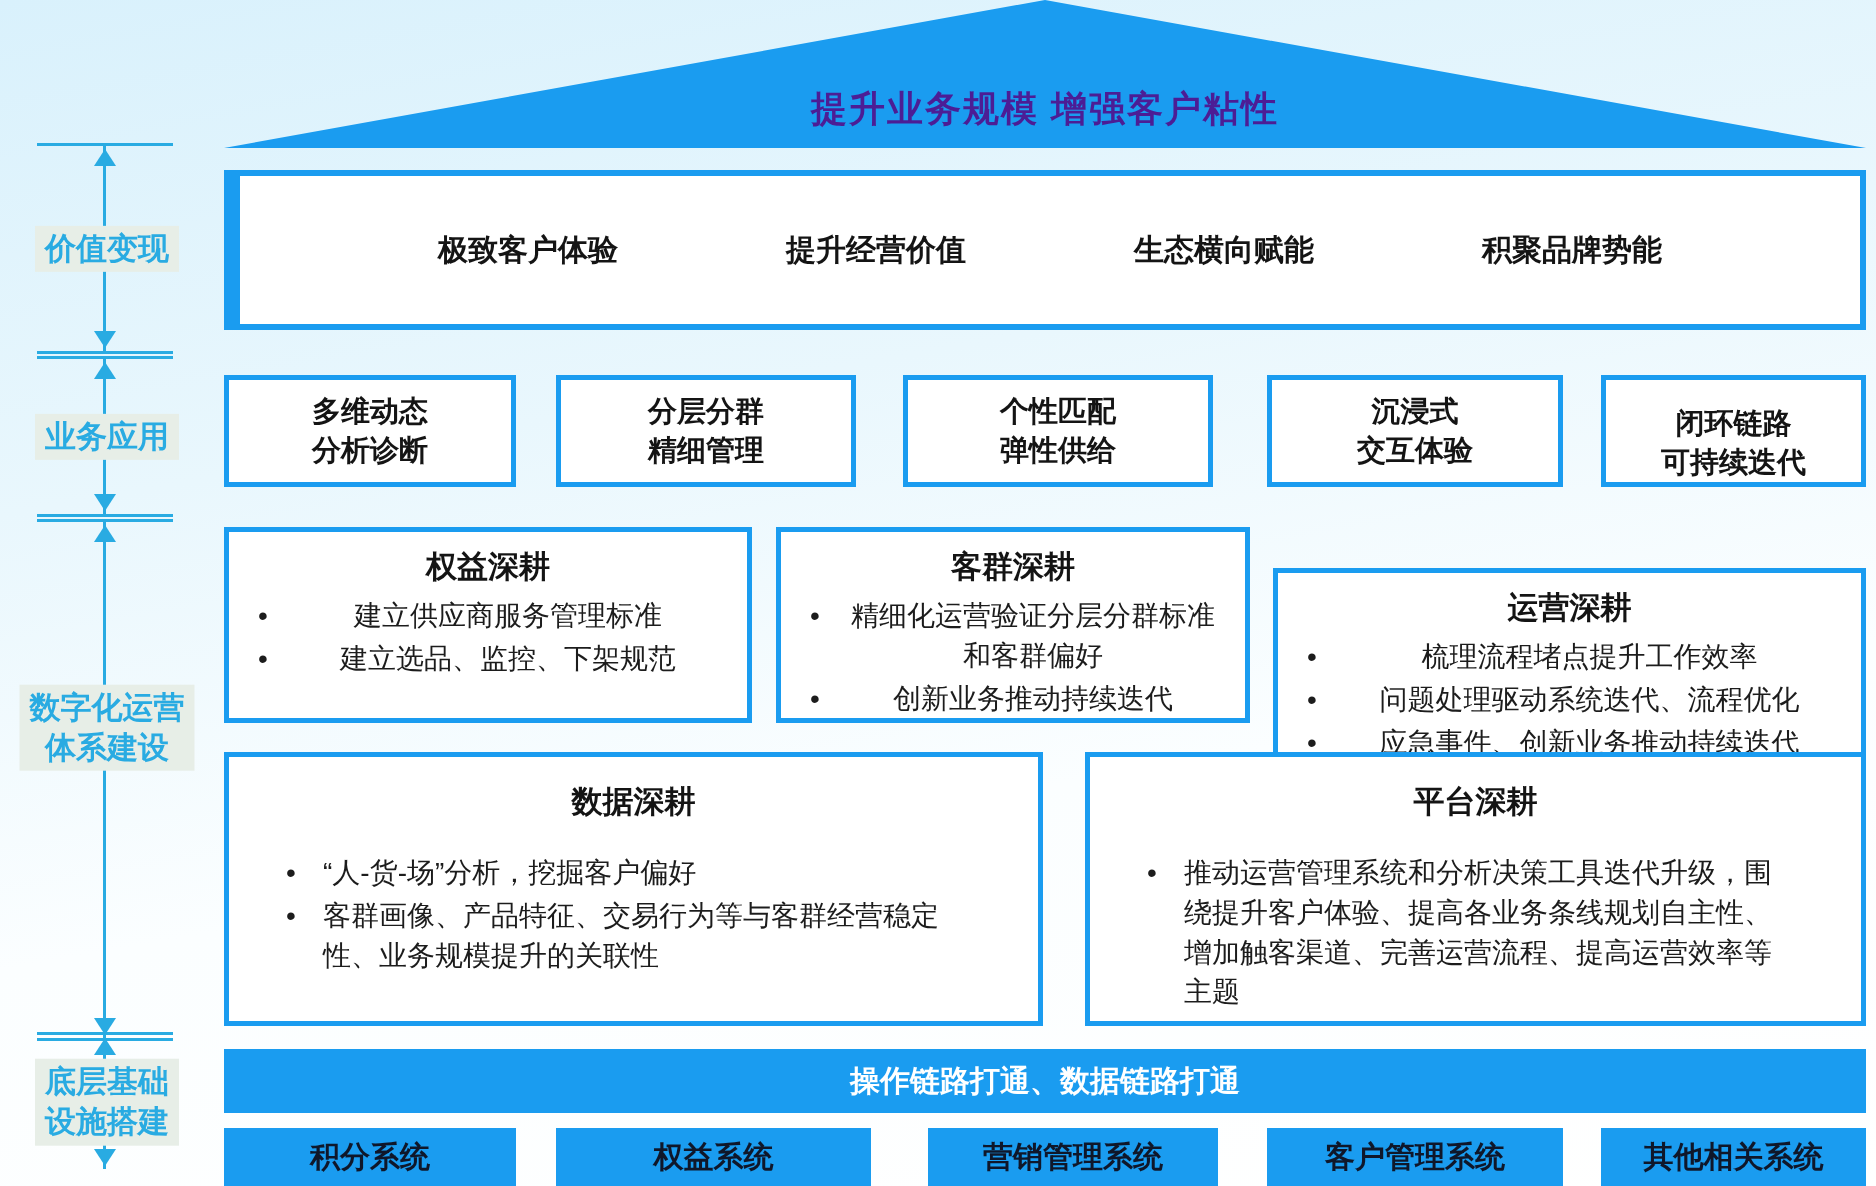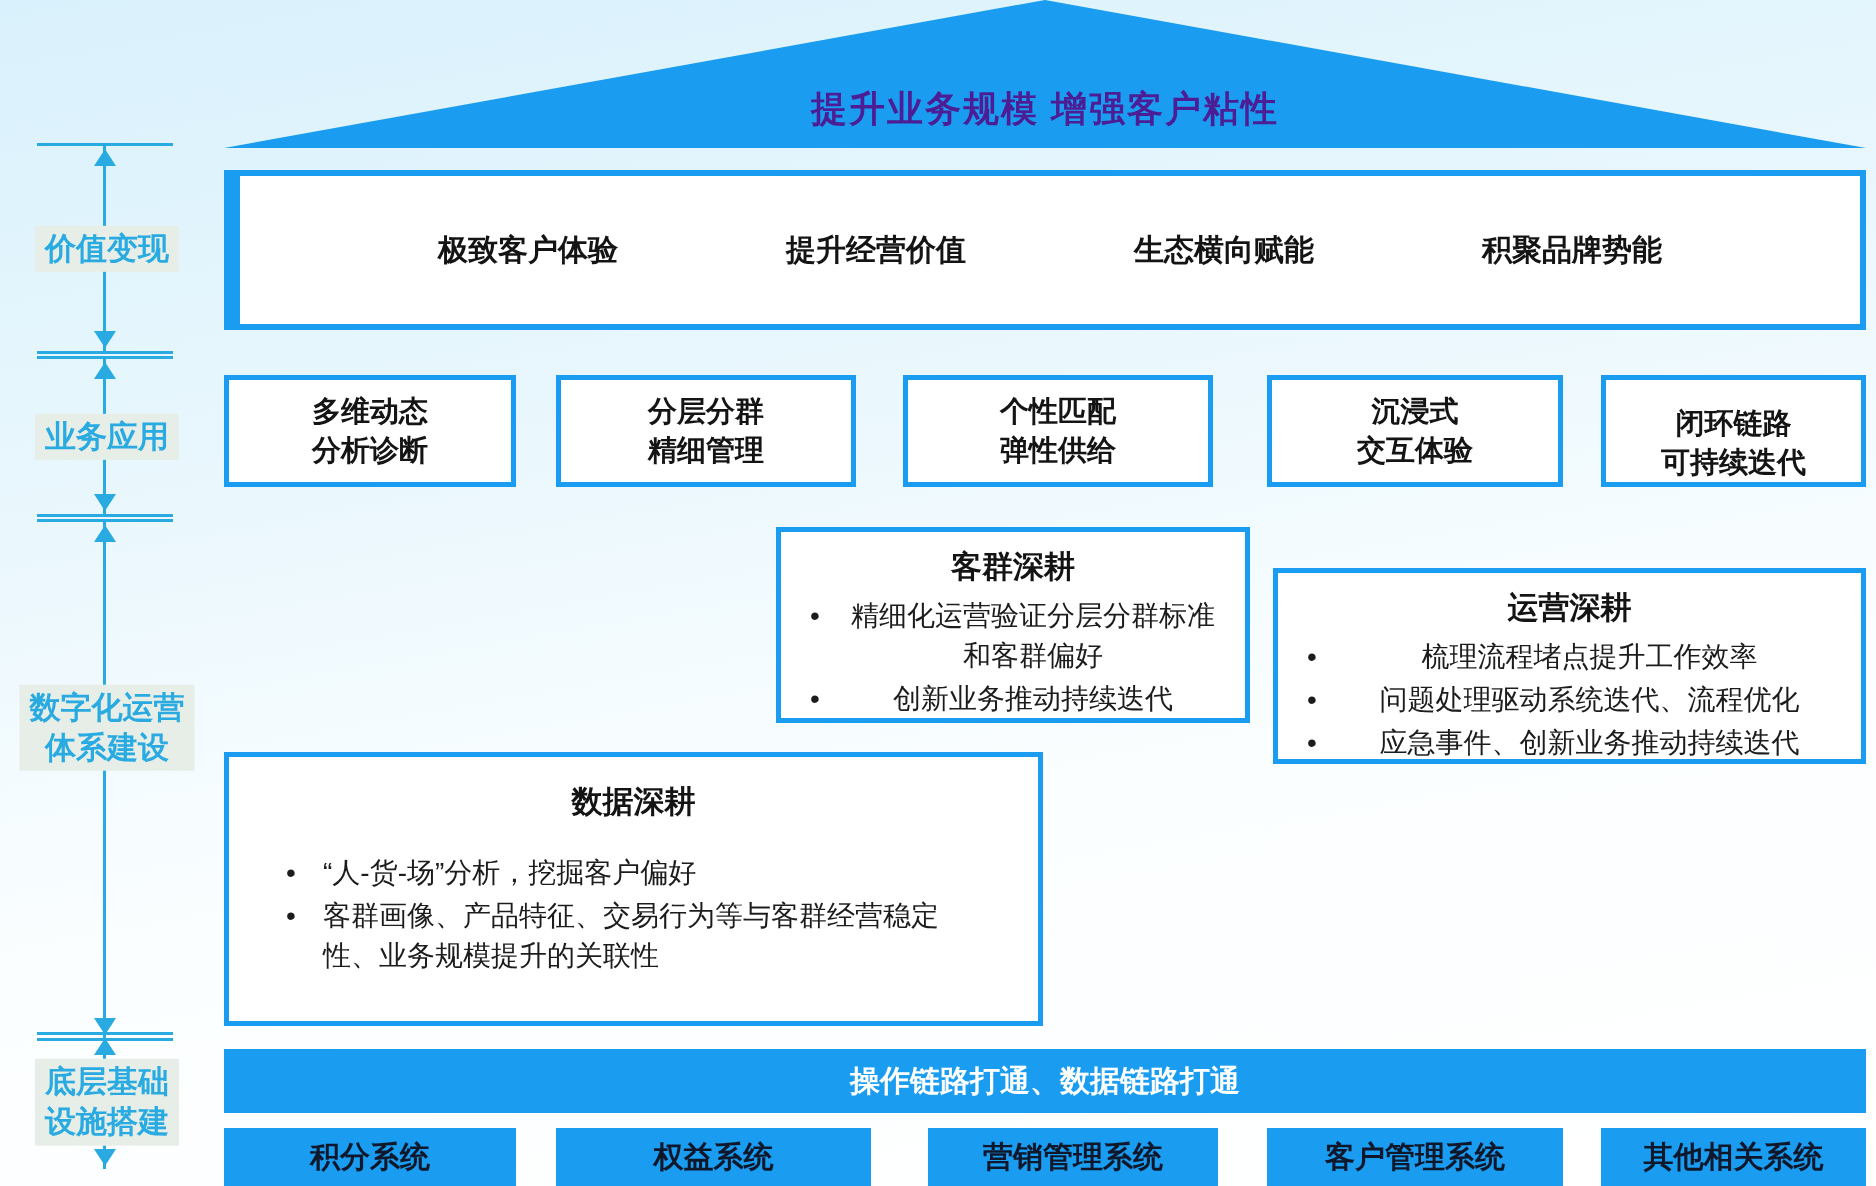--- a/index.html
+++ b/index.html
@@ -154,20 +154,33 @@
       <span>沉浸式</span>
       <span>交互体验</span>
     </div>
     <div class="app-box" style="left:1377px;width:265px;justify-content:flex-end;">
       <span>闭环链路</span>
       <span>可持续迭代</span>
     </div>
   </div>
 
   <div class="row cards1">
+    <section class="card" style="left:0;width:528px;">
+      <h3 class="card-title">权益深耕</h3>
+      <ul class="bullets">
+        <li class="bullet">
+            <span class="dot"></span>
+            <span class="btext">建立供应商服务管理标准</span>
+          </li>
+        <li class="bullet">
+            <span class="dot"></span>
+            <span class="btext">建立选品、监控、下架规范</span>
+          </li>
+      </ul>
+    </section>
     <section class="card" style="left:552px;width:474px;">
       <h3 class="card-title">客群深耕</h3>
       <ul class="bullets">
         <li class="bullet">
             <span class="dot"></span>
             <span class="btext">精细化运营验证分层分群标准和客群偏好</span>
           </li>
         <li class="bullet">
             <span class="dot"></span>
             <span class="btext">创新业务推动持续迭代</span>
@@ -197,20 +210,29 @@
     <section class="card" style="left:0;width:819px;">
       <h3 class="card-title">数据深耕</h3>
       <ul class="bullets">
         <li class="bullet">
             <span class="dot"></span>
             <span class="btext">“人-货-场”分析，挖掘客户偏好</span>
           </li>
         <li class="bullet">
             <span class="dot"></span>
             <span class="btext">客群画像、产品特征、交易行为等与客群经营稳定性、业务规模提升的关联性</span>
+          </li>
+      </ul>
+    </section>
+    <section class="card" style="left:861px;width:781px;">
+      <h3 class="card-title">平台深耕</h3>
+      <ul class="bullets">
+        <li class="bullet">
+            <span class="dot"></span>
+            <span class="btext">推动运营管理系统和分析决策工具迭代升级，围绕提升客户体验、提高各业务条线规划自主性、增加触客渠道、完善运营流程、提高运营效率等主题</span>
           </li>
       </ul>
     </section>
   </div>
 
   <div class="foundation-bar">
     <span>操作链路打通、数据链路打通</span>
   </div>
 
   <div class="systems-row">

